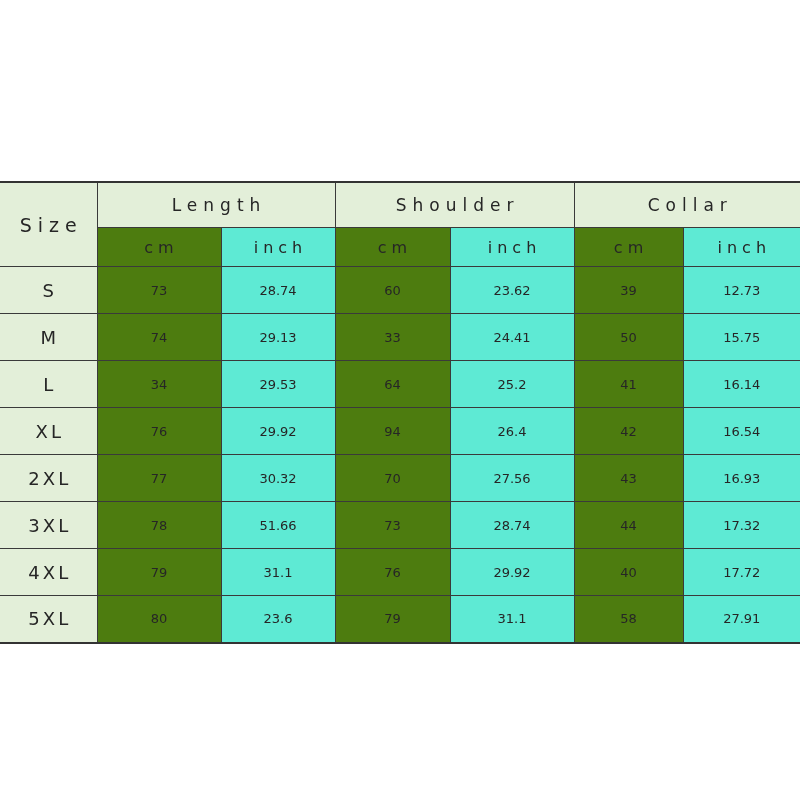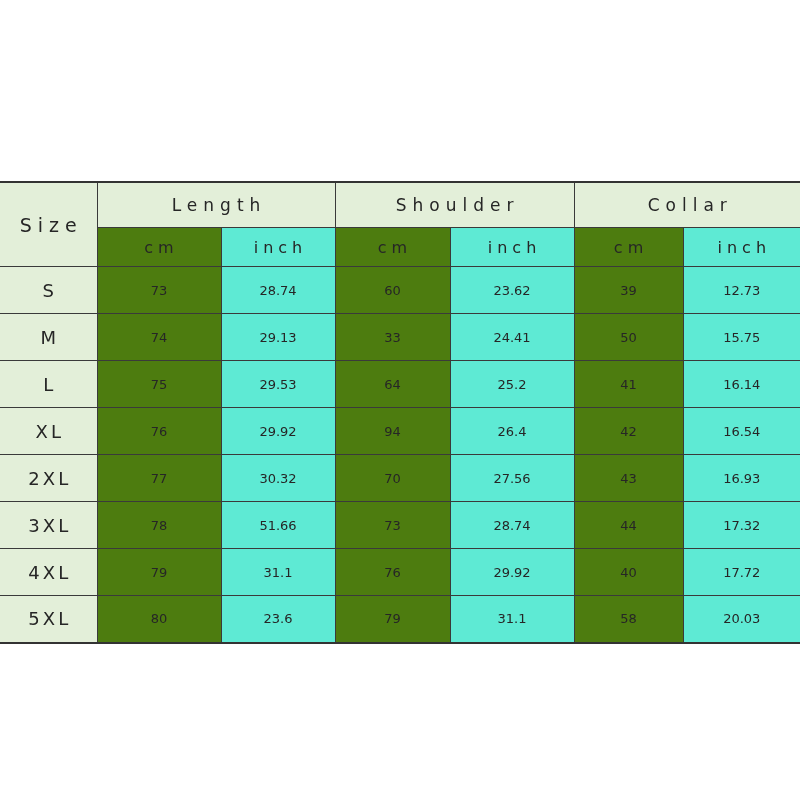--- a/index.html
+++ b/index.html
@@ -143,21 +143,21 @@
         <td class="cell-green size-label">M</td>
         <td class="cell-blue val">74</td>
         <td class="cell-cream val">29.13</td>
         <td class="cell-blue val">33</td>
         <td class="cell-cream val">24.41</td>
         <td class="cell-blue val">50</td>
         <td class="cell-cream val">15.75</td>
       </tr>
       <tr>
         <td class="cell-green size-label">L</td>
-        <td class="cell-blue val">75</td>
+        <td class="cell-blue val">34</td>
         <td class="cell-cream val">29.53</td>
         <td class="cell-blue val">64</td>
         <td class="cell-cream val">25.2</td>
         <td class="cell-blue val">41</td>
         <td class="cell-cream val">16.14</td>
       </tr>
       <tr>
         <td class="cell-green size-label">XL</td>
         <td class="cell-blue val">76</td>
         <td class="cell-cream val">29.92</td>
@@ -193,17 +193,17 @@
         <td class="cell-blue val">40</td>
         <td class="cell-cream val">17.72</td>
       </tr>
       <tr>
         <td class="cell-green size-label">5XL</td>
         <td class="cell-blue val">80</td>
         <td class="cell-cream val">23.6</td>
         <td class="cell-blue val">79</td>
         <td class="cell-cream val">31.1</td>
         <td class="cell-blue val">58</td>
-        <td class="cell-cream val">20.03</td>
+        <td class="cell-cream val">27.91</td>
       </tr>
     </tbody>
   </table>
 </div>
 
 </body></html>

